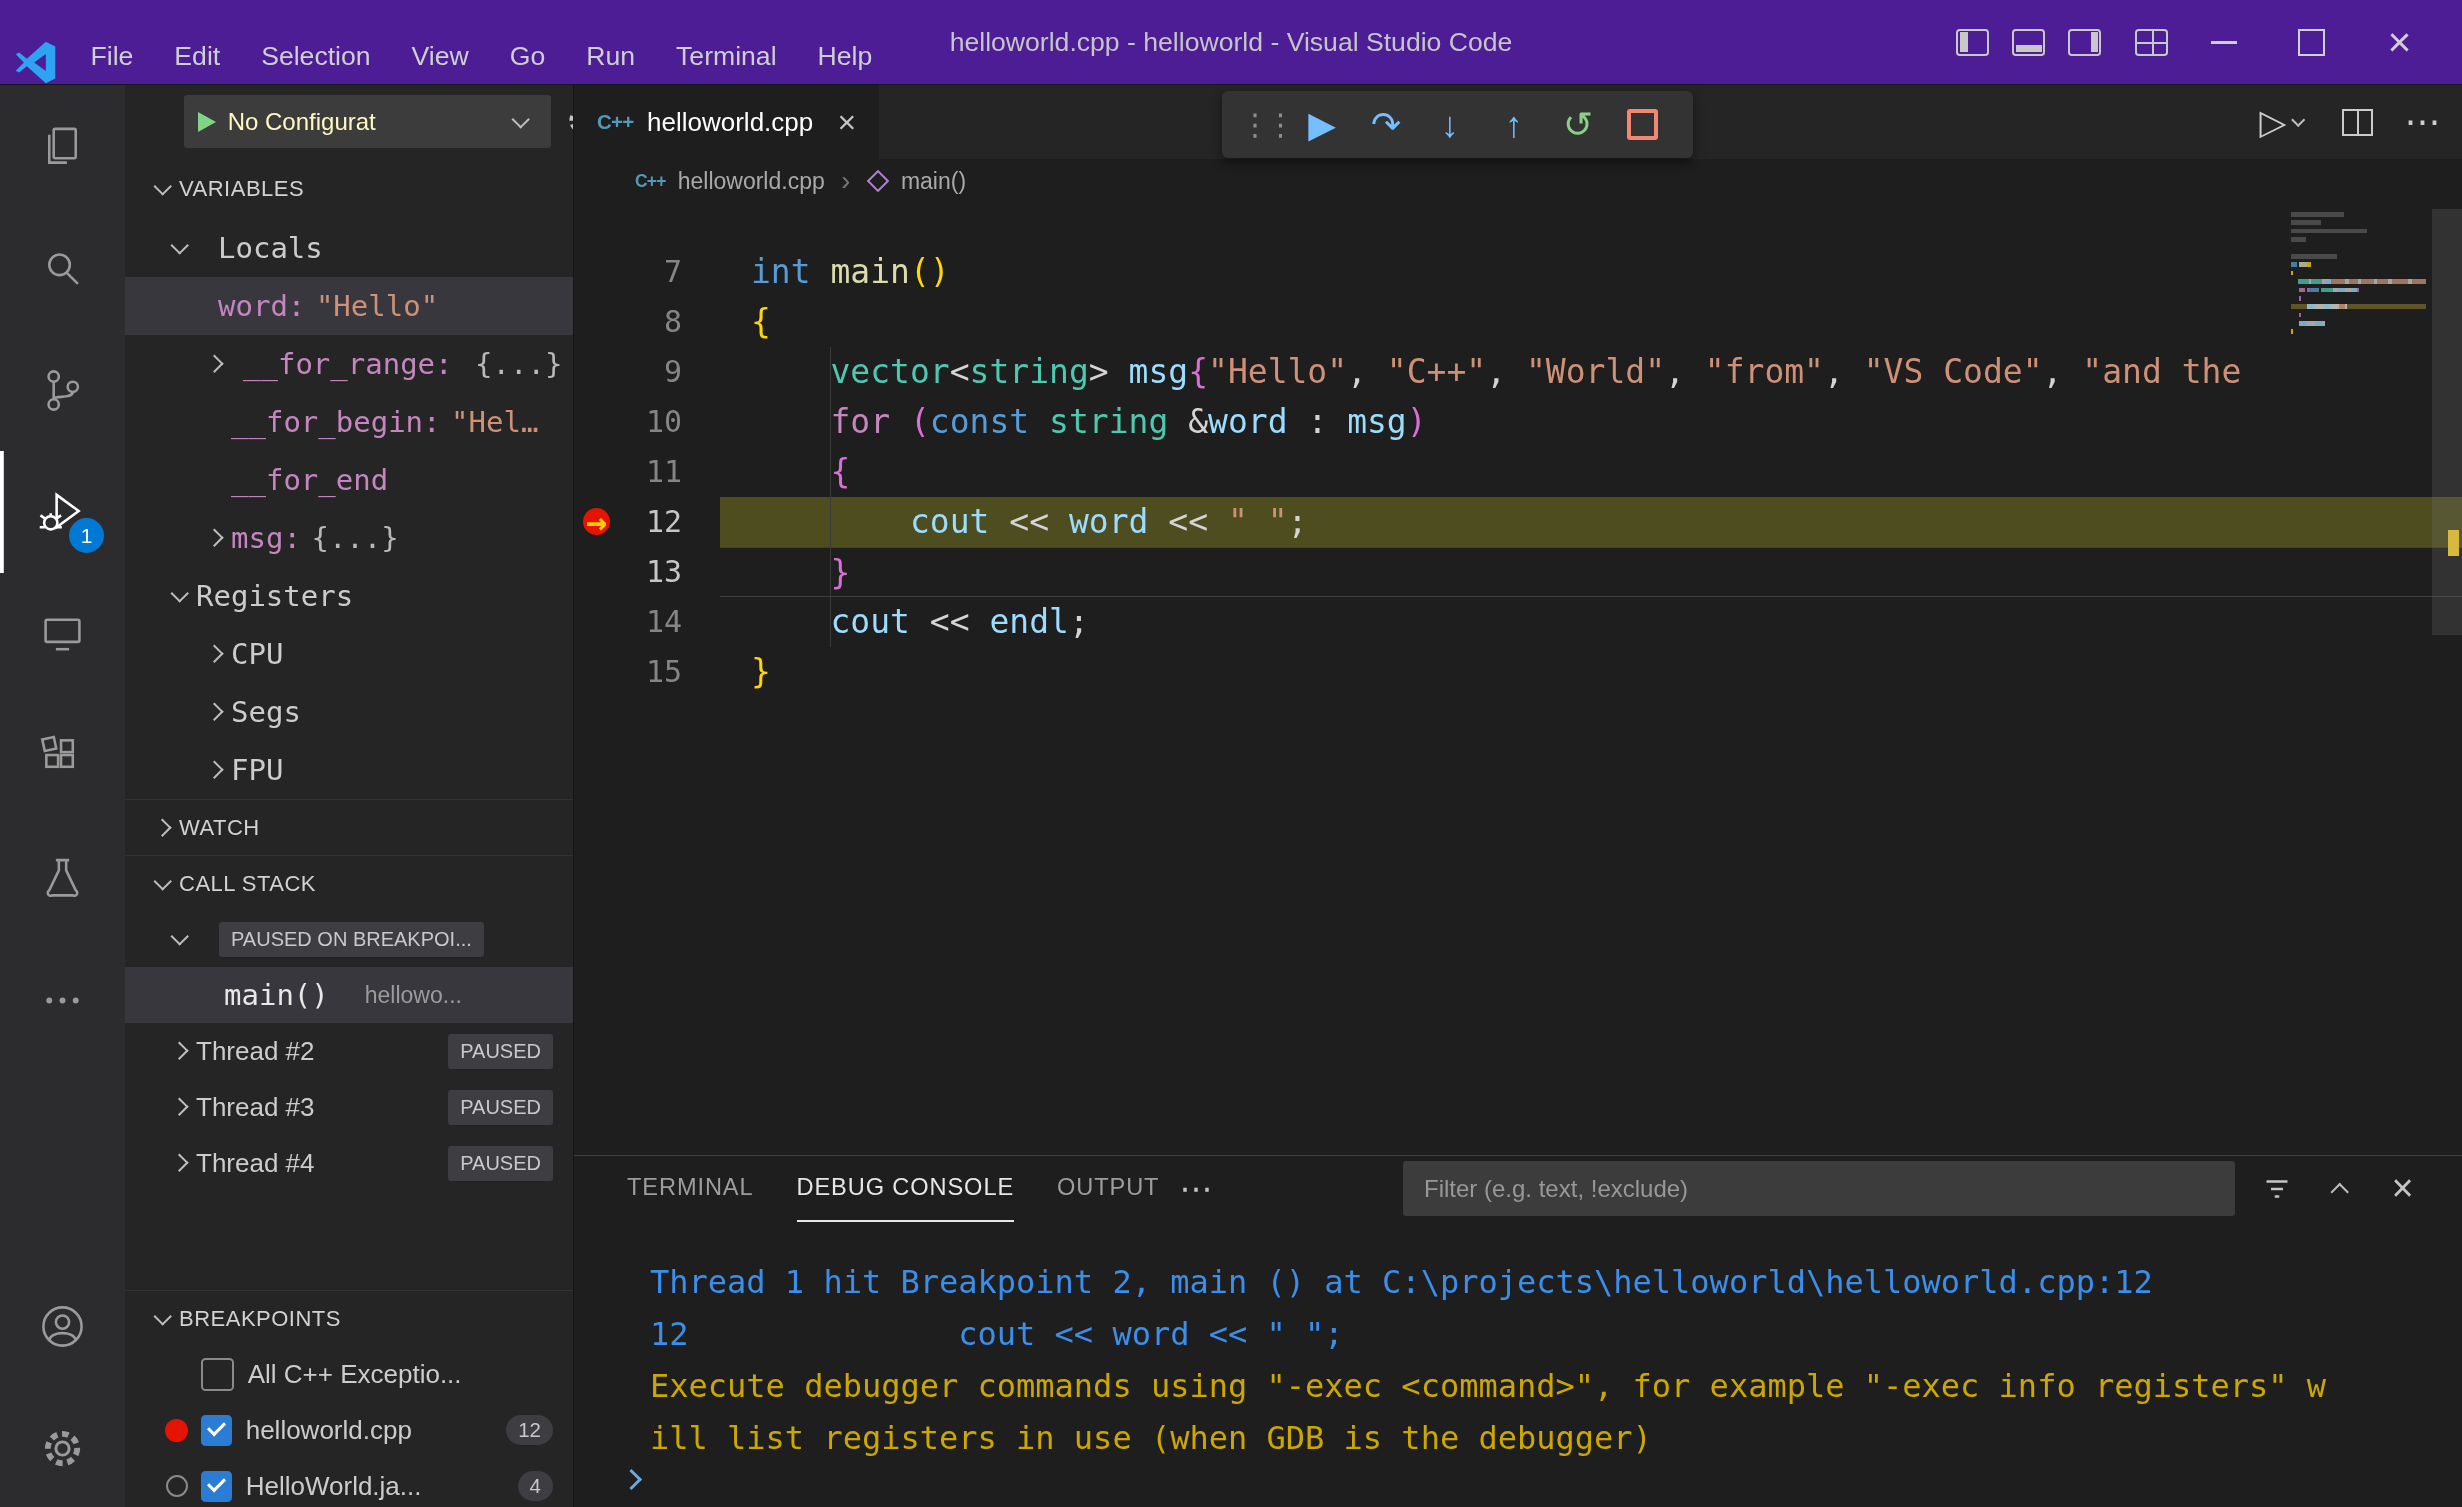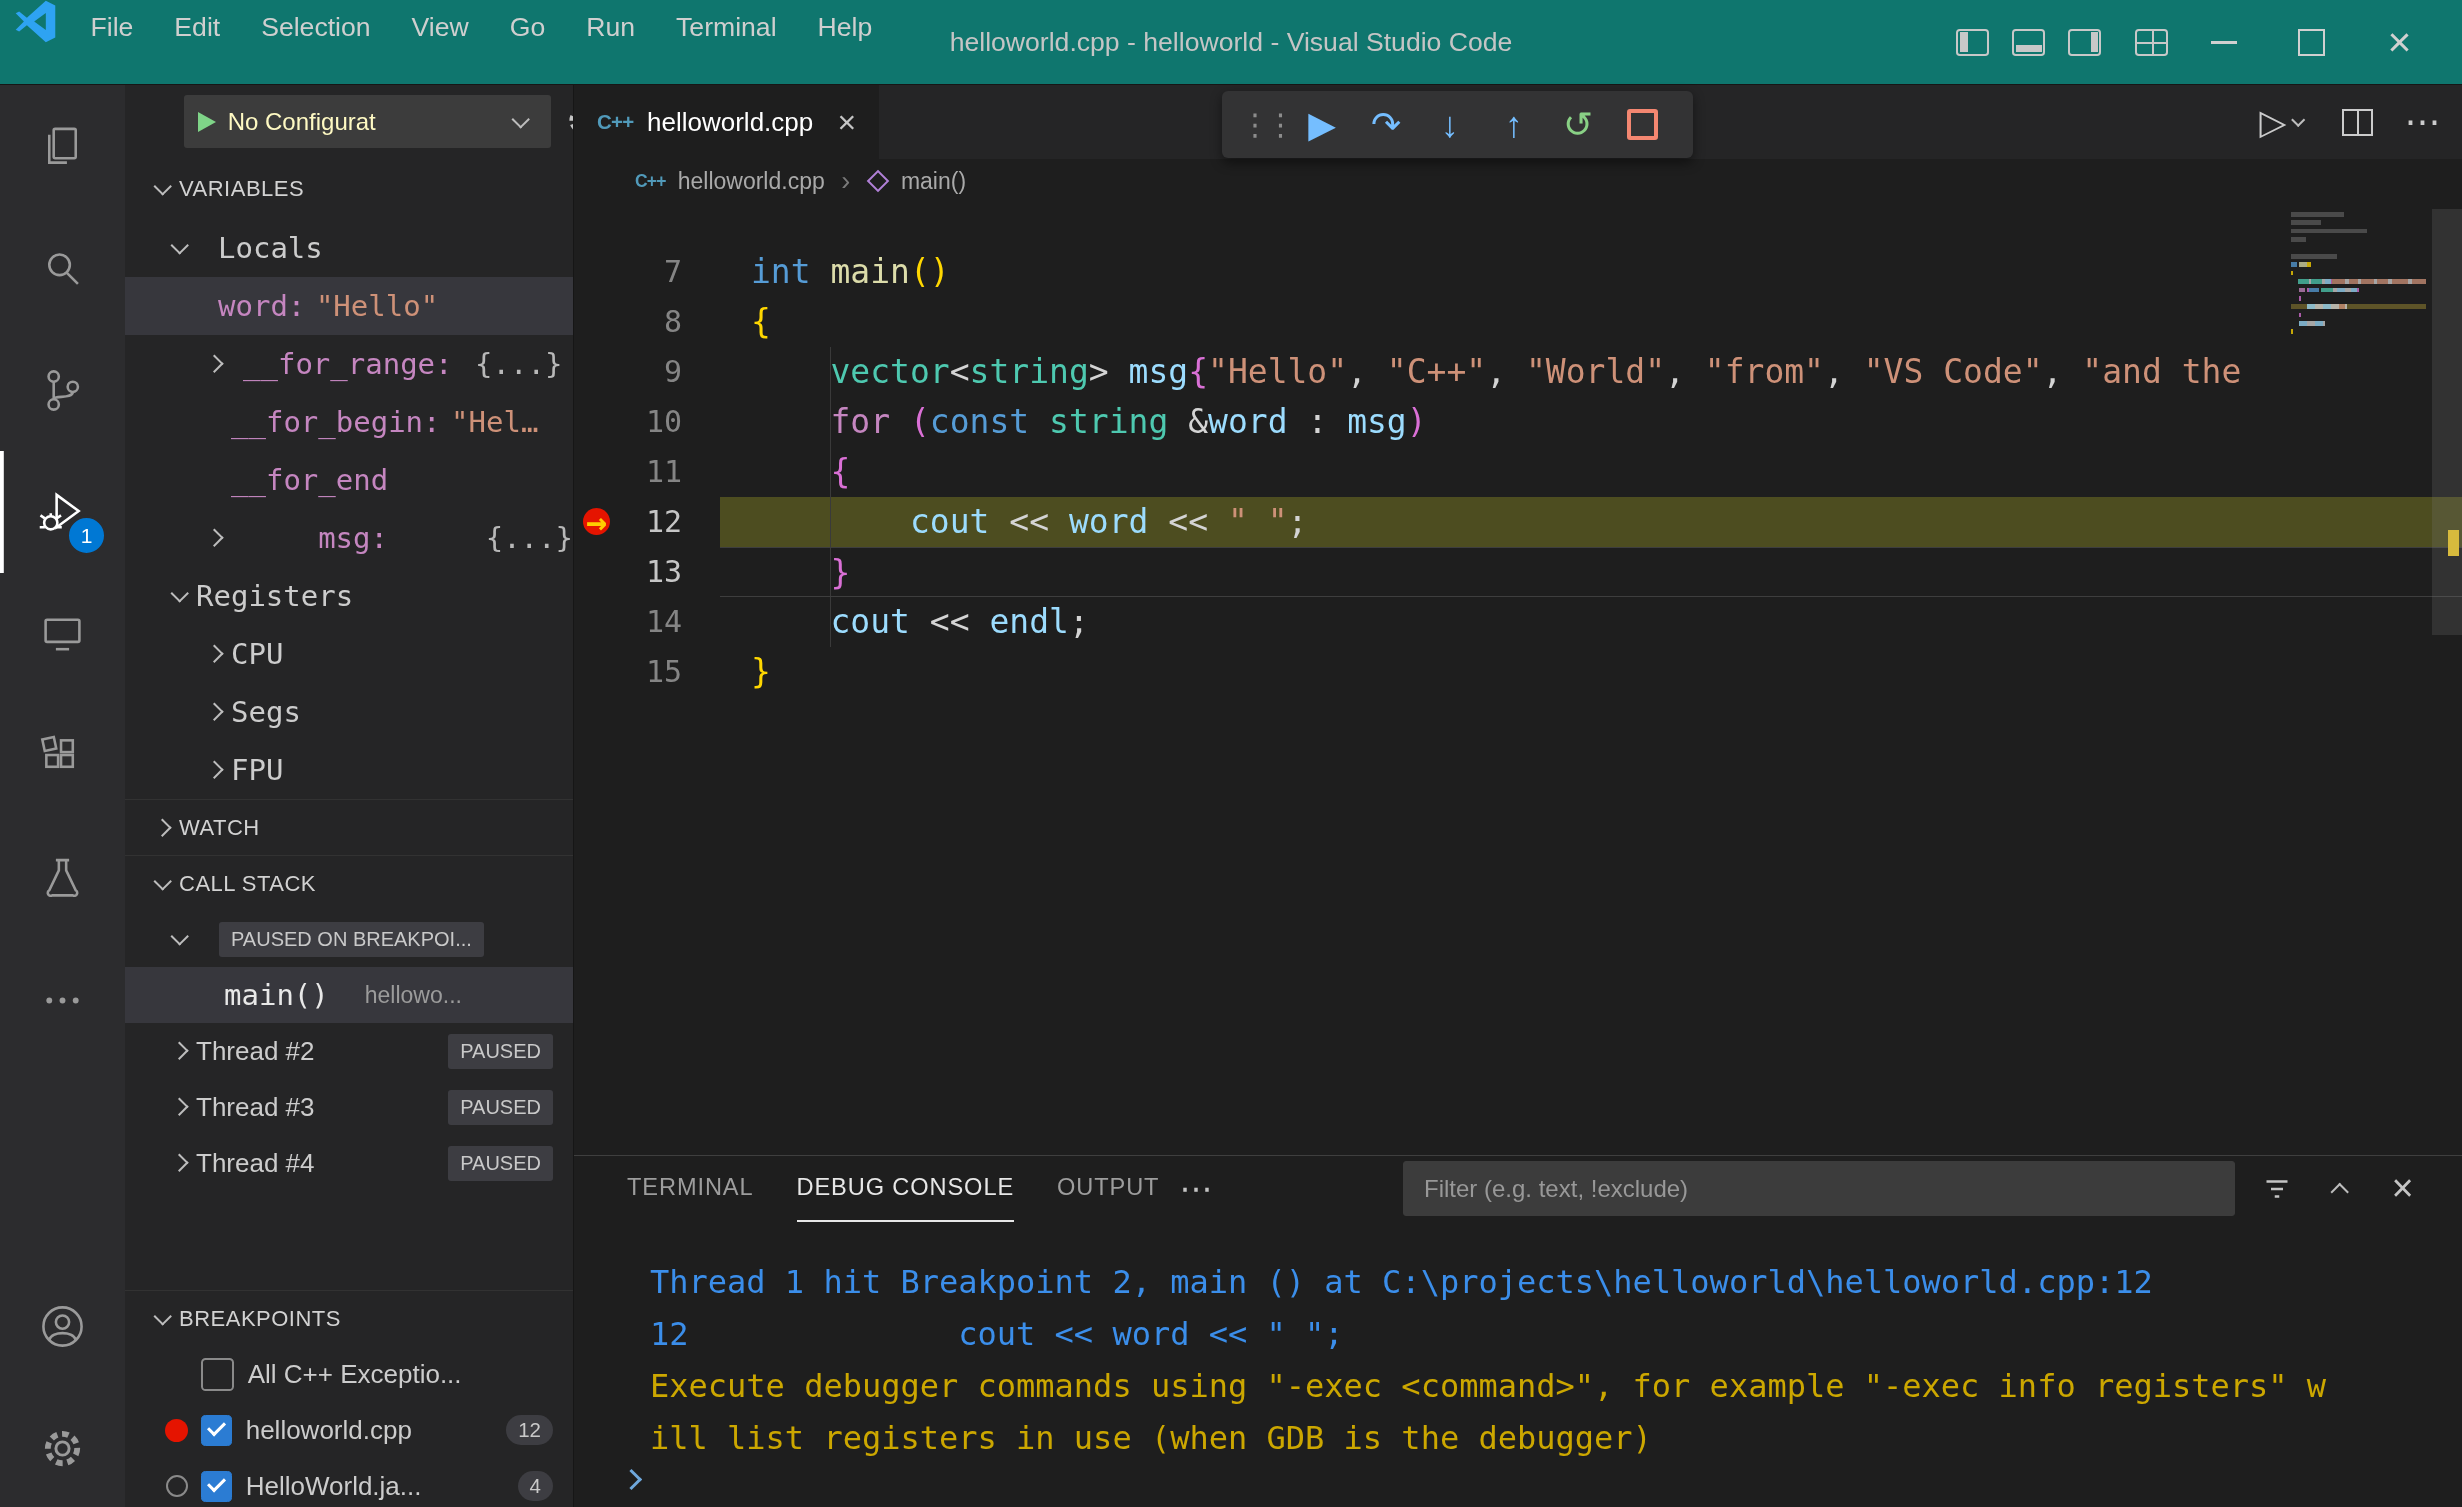--- a/index.html
+++ b/index.html
@@ -1,20 +1,20 @@
 <!DOCTYPE html>
 <html style="--c-kw: #569cd6; --c-ctrl: #c586c0; --c-type: #4ec9b0; --c-fn: #dcdcaa; --c-var: #9cdcfe; --c-str: #ce9178; --c-pl: #d4d4d4; --c-brk1: #ffd700; --c-brk2: #da70d6; --c-lineno: #858585; --c-debug_line_bg: #4d4d20; --c-console_blue: #3b8eea; --c-console_yellow: #cca700; --c-accent: #0078d4;font-size:12px"><head>
 <meta charset="utf-8">
 <style>
   html,body{margin:0;padding:0;background:#1e1e1e}
   i{font-style:normal}
   #root{position:relative;width:2462px;height:1508px;background:#1e1e1e;color:#ccc;
         font-family:"Liberation Sans",sans-serif;overflow:hidden;-webkit-user-select:none}
   
-  .titlebar{height:84px;background:#0f766e;display:flex;align-items:flex-start;position:relative;border-bottom:0.8px solid #161616}
+  .titlebar{height:84px;background:#4c1d95;display:flex;align-items:flex-end;position:relative;border-bottom:0.8px solid #161616}
   .logo{width:70px;display:flex;justify-content:center;flex:none}
   .menus{display:flex;align-items:center}
   .menu-item{padding:0 20.5px;font-size:26.6px;color:#cfcfcf;height:55px;line-height:55px;border-radius:7.6px}
   .win-title{position:absolute;left:50%;top:0;transform:translateX(-50%);height:84px;line-height:84px;
              font-size:26.6px;color:#c5c5c5;white-space:nowrap}
   .tb-right{margin-left:auto;display:flex;align-items:center;gap:23px;padding-right:30px}
   .sq{display:block;width:29px;height:23px;border:2.3px solid #c8c8c8;border-radius:3.8px;position:relative}
   .sq::after{content:"";position:absolute;background:#c8c8c8}
   .fill-left::after{left:1.5px;top:1.5px;bottom:1.5px;width:8.4px}
   .fill-bottom::after{left:1.5px;right:1.5px;bottom:1.5px;height:6.8px}
@@ -306,21 +306,21 @@
           </div>
           <div class="vrow" style="padding-left: 73px;">
             <span class="chev none"></span>
             <span class="vname">__for_begin:</span>
             <span class="vval vstr">"Hel…</span>
           </div>
           <div class="vrow" style="padding-left: 73px;">
             <span class="chev none"></span>
             <span class="vname">__for_end</span>
           </div>
-          <div class="vrow" style="padding-left: 73px; justify-content: space-between;">
+          <div class="vrow" style="padding-left: 73px;">
             <span class="chev right">
               <i></i>
             </span>
             <span class="vname">msg:</span>
             <span class="vval vobj">{...}</span>
           </div>
           <div class="vrow" style="padding-left: 38px;">
             <span class="chev down">
               <i></i>
             </span>

